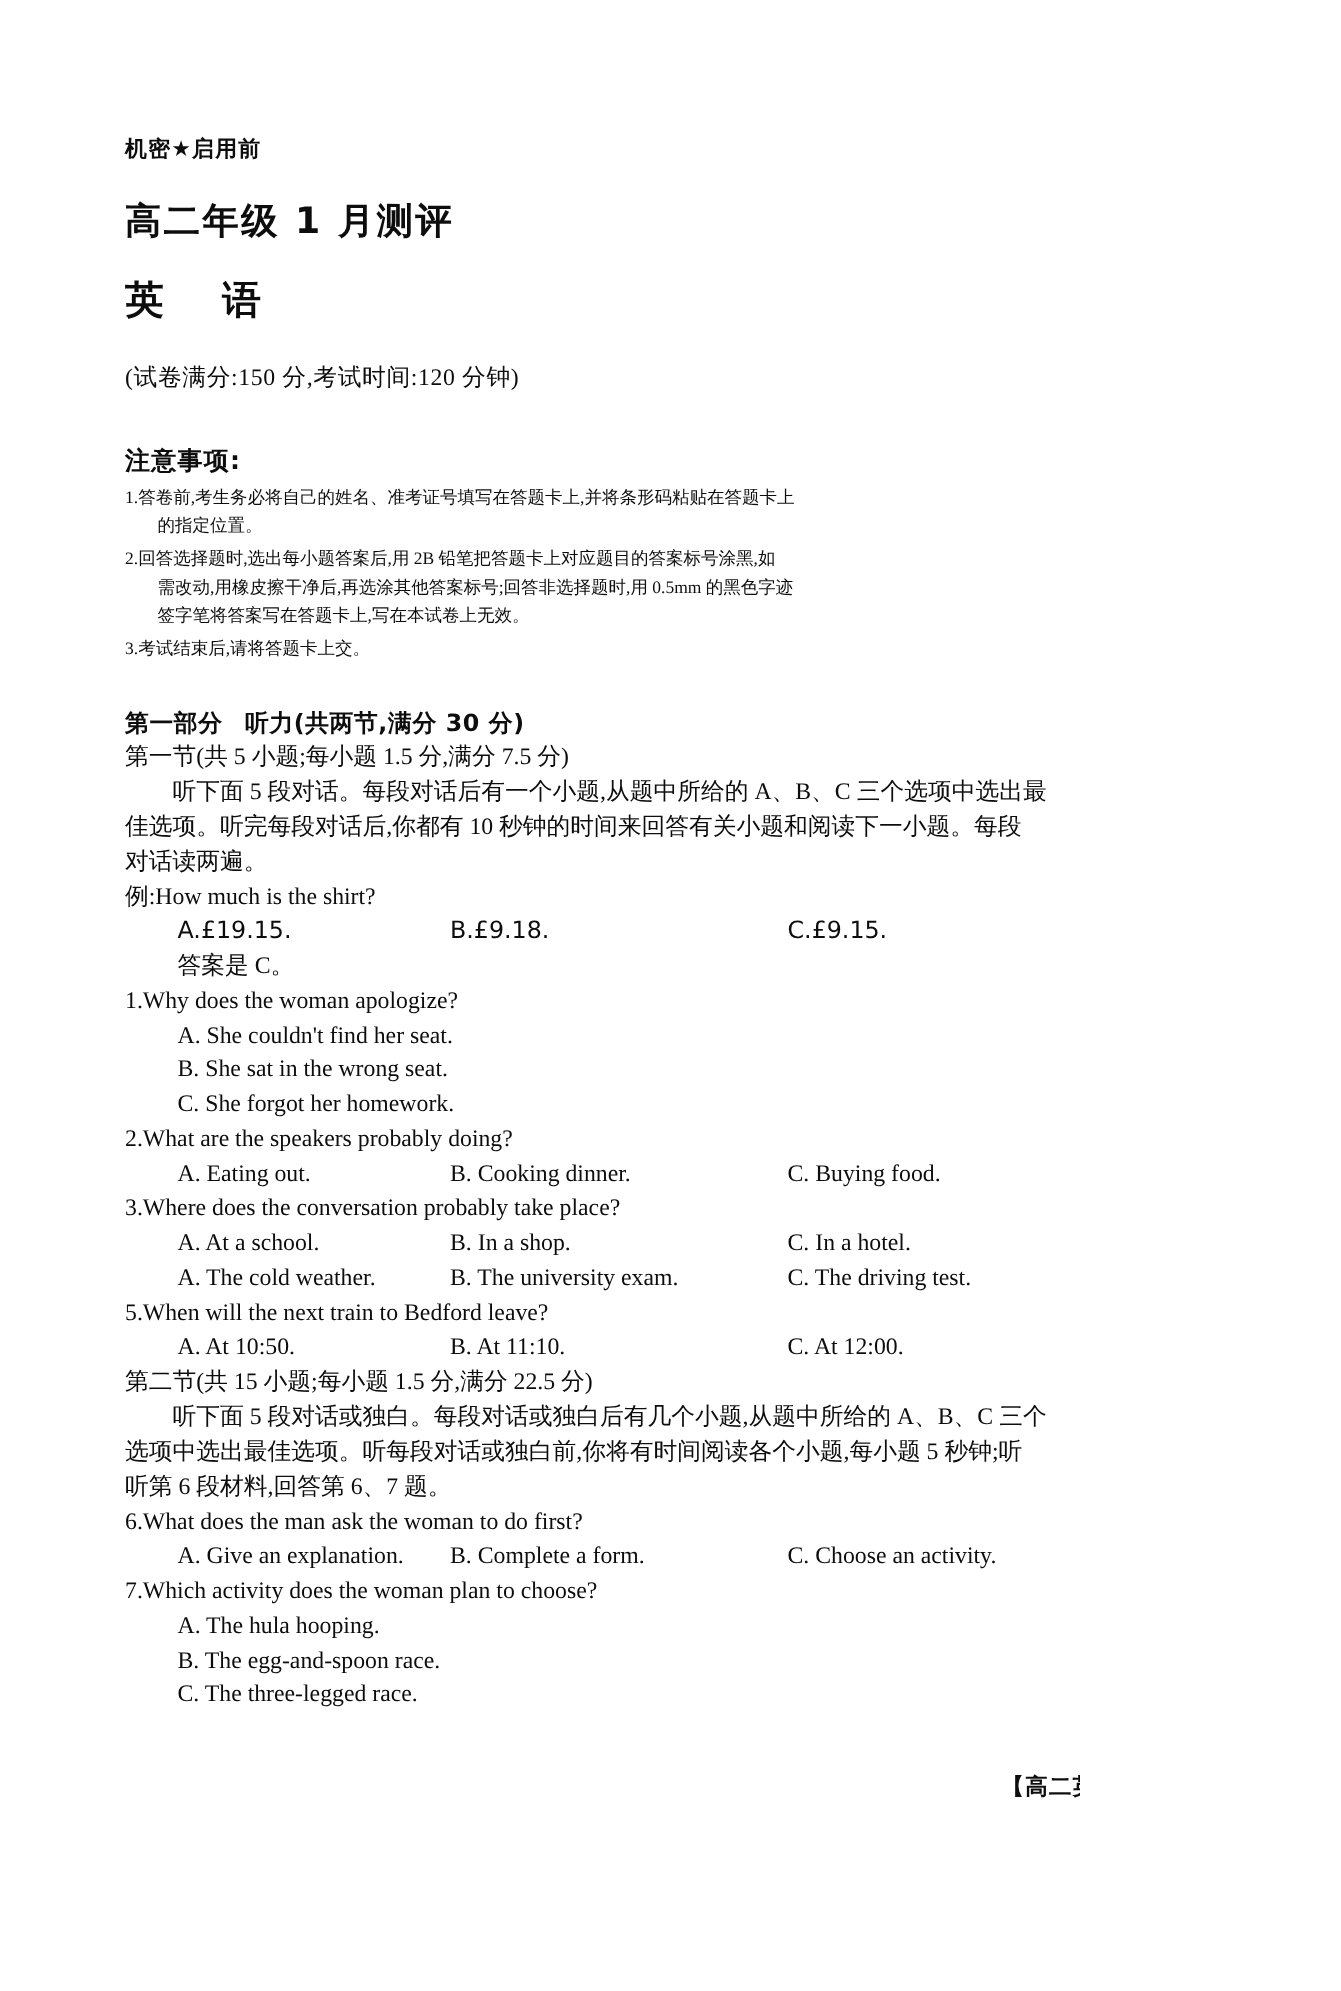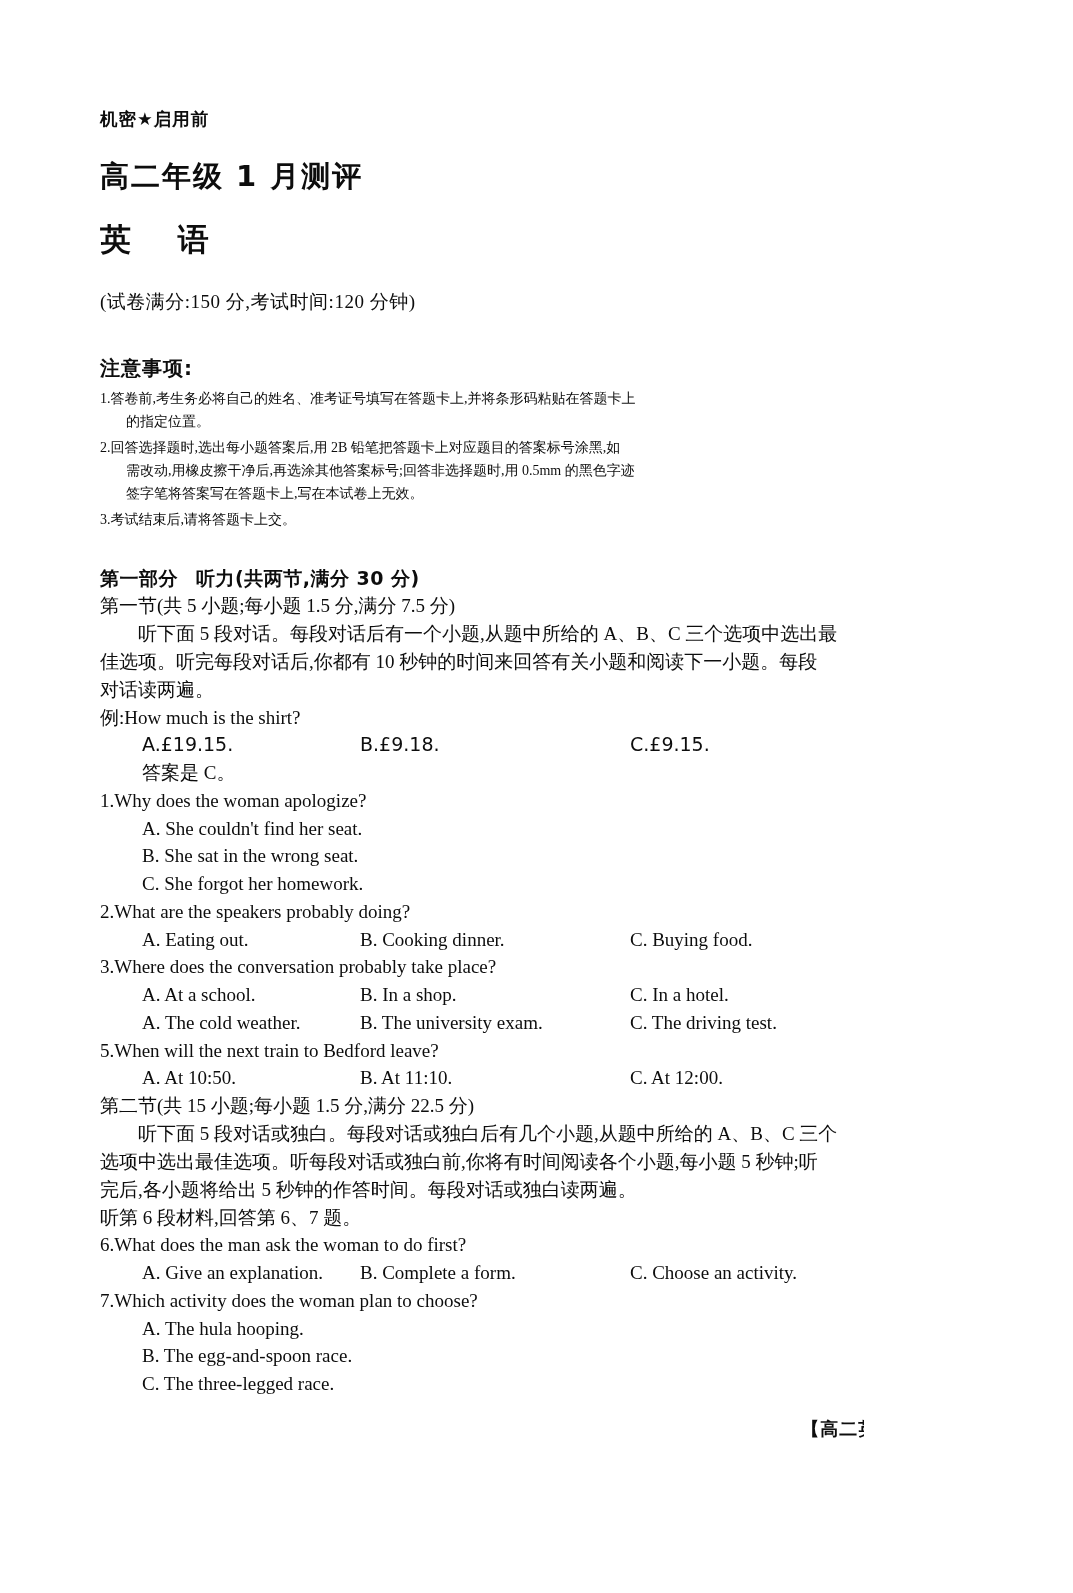--- a/index.html
+++ b/index.html
@@ -209,21 +209,20 @@
     </div>
 
     <div class="line">
       <span>第二节</span><span class="sp"></span><span>(共 15 小题;每小题 1.5 分,满分 22.5 分)</span>
     </div>
 
     <div class="para">
       <span>听下面 5 段对话或独白。每段对话或独白后有几个小题,从题中所给的 A、B、C 三个</span>
     </div>
     <div class="line">选项中选出最佳选项。听每段对话或独白前,你将有时间阅读各个小题,每小题 5 秒钟;听</div>
-    <div class="line">完后,各小题将给出 5 秒钟的作答时间。每段对话或独白读两遍。</div>
 
     <div class="line">听第 6 段材料,回答第 6、7 题。</div>
 
     <div class="line">
       <span>6.</span><span>What does the man ask the woman to do first?</span>
     </div>
     <div class="opt-row">
       <span class="o1">A. Give an explanation.</span>
       <span class="o2">B. Complete a form.</span>
       <span class="o3">C. Choose an activity.</span>

